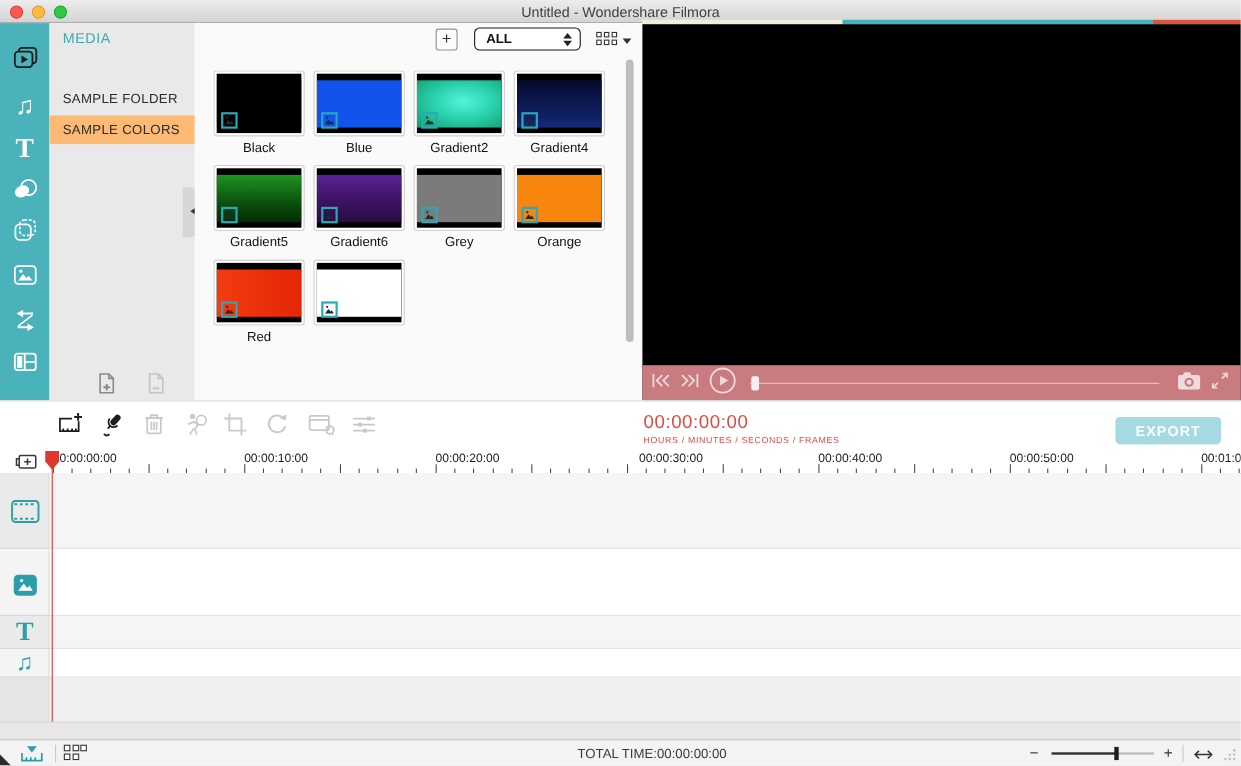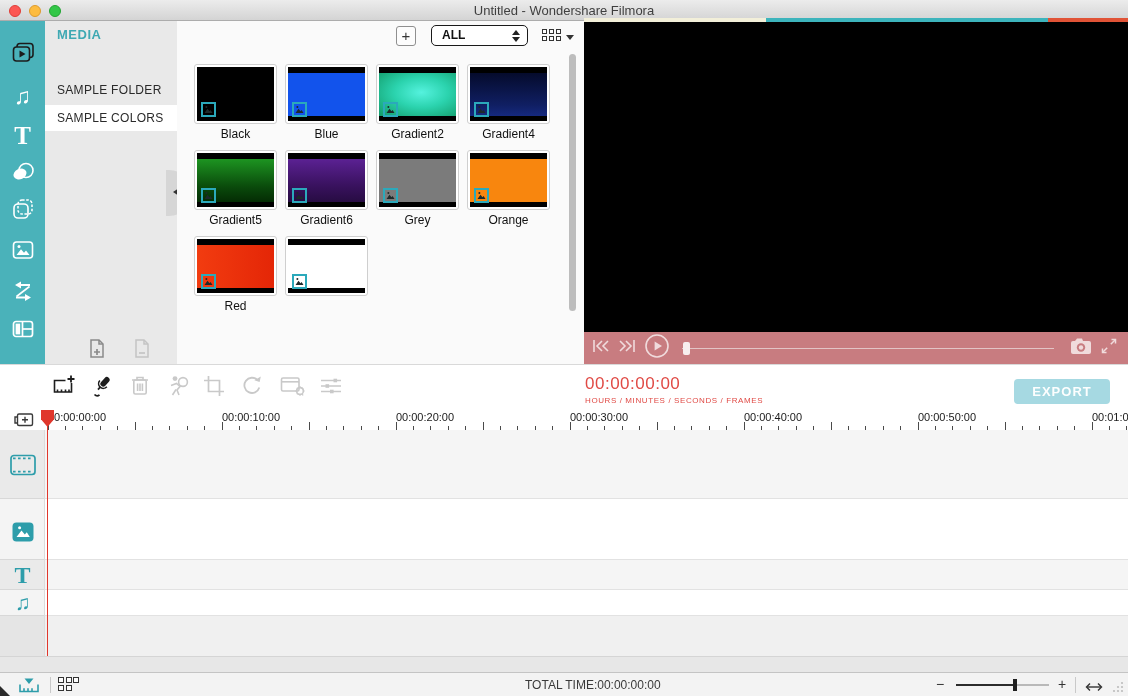--- a/index.html
+++ b/index.html
@@ -25,24 +25,24 @@
   #stripe-red   { left:1048px; width:80px; background:#e05336; }
 
   
   #sidebar { left:0; top:21px; width:45px; height:343px; background:#4ab2ba; }
   .side-item { left:0; width:45px; height:34px; display:flex; align-items:center; justify-content:center; color:#fff; }
   .glyph-note { font-size:23px; line-height:1; }
   .glyph-T { font-family:"Liberation Serif", serif; font-size:25px; font-weight:bold; line-height:1; }
 
   
   #nav-panel { left:45px; top:21px; width:132px; height:343px; background:#e9e9e9; }
-  #media-header { left:12px; top:6px; font-size:13px; font-weight:bold; color:#3fa9b3; letter-spacing:.5px; }
+  #media-header { left:12px; top:6px; font-size:13px; font-weight:normal; color:#3fa9b3; letter-spacing:.5px; }
   .nav-item { left:0; width:132px; height:26px; line-height:26px; padding-left:12px;
     font-size:12px; color:#2a2a2a; letter-spacing:.3px; }
-  #nav-0 { top:27px; } #nav-1 { top:56px; } #nav-2 { top:84px; background:#ffffff; }
+  #nav-0 { top:27px; } #nav-1 { top:56px; } #nav-2 { top:84px; background:#fdba74; }
   .file-btn { top:315px; width:24px; height:24px; }
   #collapse-handle { left:121px; top:149px; width:26px; height:46px; background:#d6d6d6;
     border-radius:0 23px 23px 0; }
   #collapse-arrow { left:7px; top:16px; width:0; height:0;
     border-top:6px solid transparent; border-bottom:6px solid transparent; border-right:9px solid #333; }
 
   
   #library { left:177px; top:21px; width:407px; height:343px; background:#fafafa; }
   #add-btn { left:219px; top:5px; width:20px; height:20px; border:1px solid #8f8f8f; border-radius:3px;
     background:#fcfcfc; text-align:center; line-height:18px; font-size:15px; color:#333; }
@@ -543,21 +543,21 @@
         <div class="tick" style="left: 976.9px; height: 4.5px;"></div>
         <div class="tick" style="left: 994.3px; height: 4.5px;"></div>
         <div class="tick" style="left: 1011.7px; height: 4.5px;"></div>
         <div class="tick" style="left: 1029.1px; height: 4.5px;"></div>
         <div class="tick" style="left: 1046.5px; height: 8px;"></div>
         <div class="tick" style="left: 1063.9px; height: 4.5px;"></div>
         <div class="tick" style="left: 1081.3px; height: 4.5px;"></div>
         <div class="ruler-label" style="left: -8px;">00:00:00:00</div>
         <div class="ruler-label" style="left: 166px;">00:00:10:00</div>
         <div class="ruler-label" style="left: 340px;">00:00:20:00</div>
-        <div class="ruler-label" style="left: 514px;">00:00:30:00</div>
+        <div class="ruler-label" style="left: 514px; text-align: right;">00:00:30:00</div>
         <div class="ruler-label" style="left: 688px;">00:00:40:00</div>
         <div class="ruler-label" style="left: 862px;">00:00:50:00</div>
         <div class="ruler-label" style="left: 1036px;">00:01:00:00</div>
       </div>
     <div id="ruler-base" class="abs"></div>
     <div id="row-video" class="abs trow"></div>
     <div id="row-image" class="abs trow"></div>
     <div id="row-text" class="abs trow"></div>
     <div id="row-music" class="abs trow"></div>
     <div id="row-extra" class="abs trow"></div>

